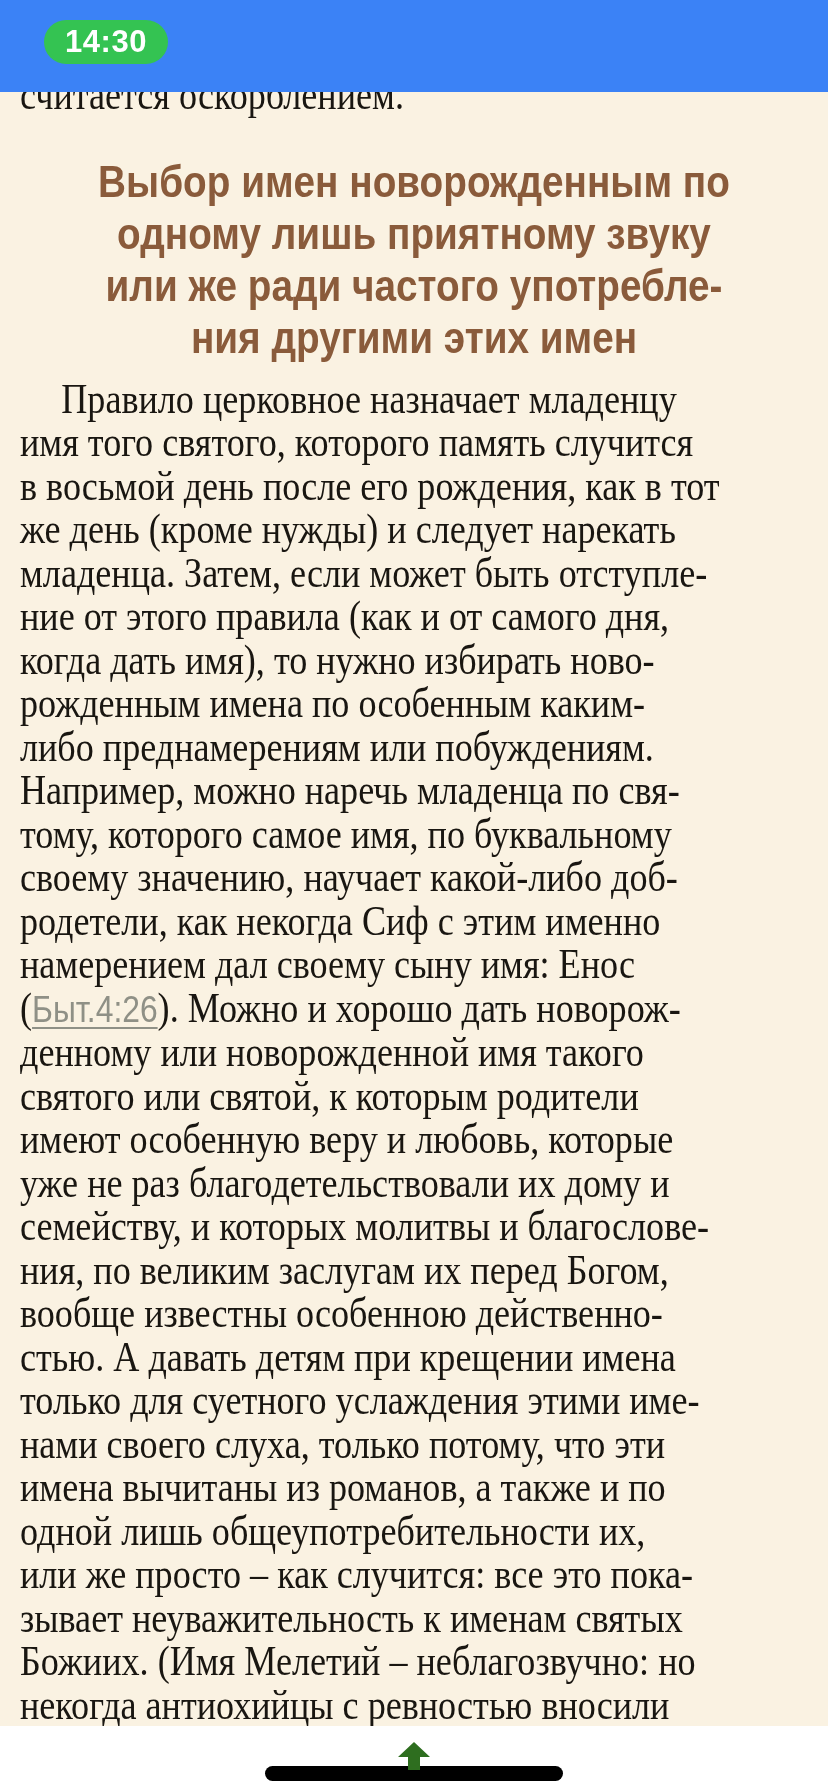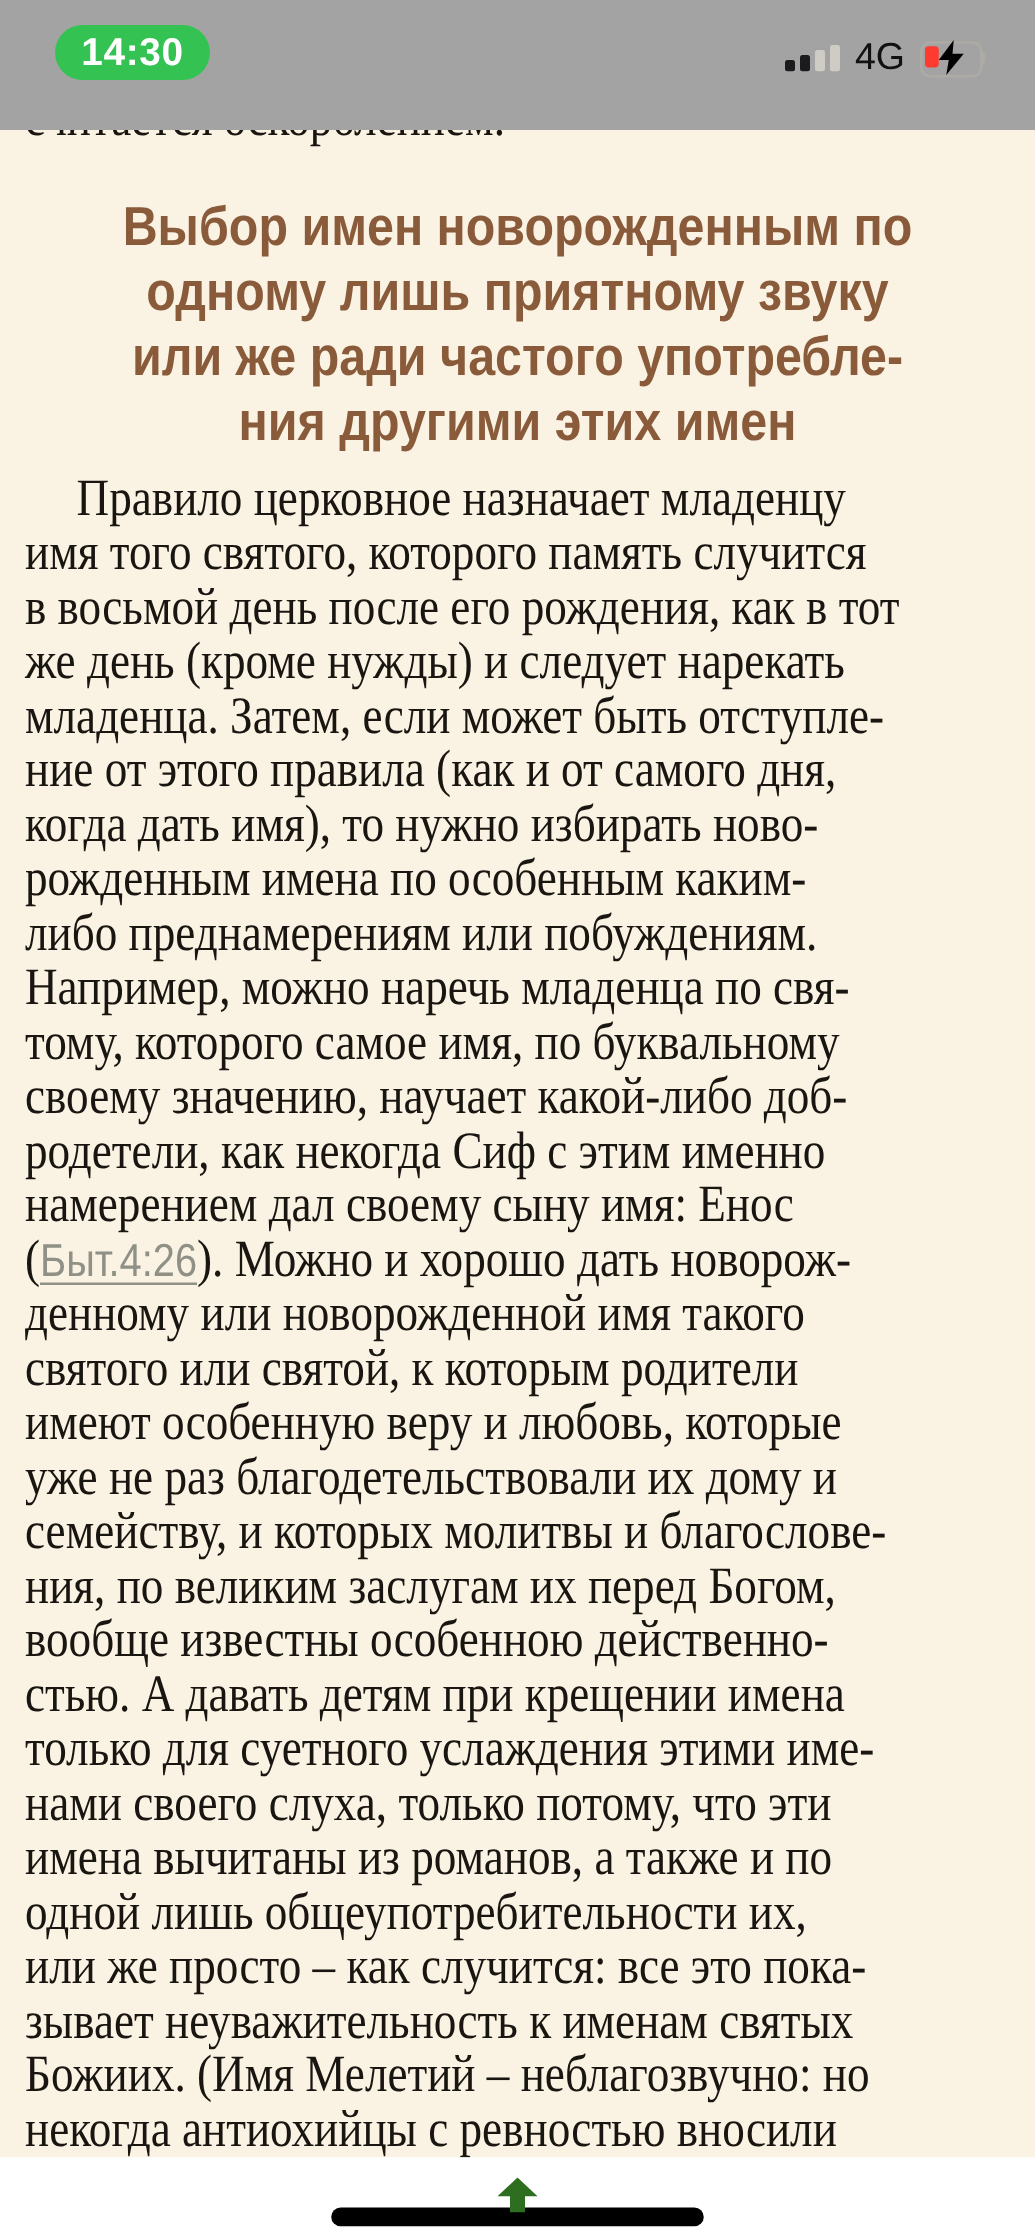--- a/index.html
+++ b/index.html
@@ -3,22 +3,22 @@
 <meta charset="utf-8">
 <style>
   html,body{margin:0;padding:0;background:#e8e8e8;}
   .screen{
     position:relative;width:828px;height:1792px;margin:0 auto;
     background:#ffffff;overflow:hidden;
     font-family:"Liberation Serif",serif;
   }
   
   .status-bar{
-    position:absolute;top:0;left:0;right:0;height:104px;
-    background:#a3a3a3;z-index:3;padding-left:28px;
+    position:absolute;top:0;left:0;right:0;height:92px;
+    background:#3b82f6;z-index:3;padding-left:28px;
   }
   .time-pill{
     position:absolute;left:44px;top:20px;width:124px;height:44px;
     border-radius:22px;background:#34c352;
     display:flex;align-items:center;justify-content:center;
   }
   .time-pill span{
     color:#ffffff;font-family:"Liberation Sans",sans-serif;
     font-size:31px;font-weight:700;letter-spacing:.5px;
   }
@@ -85,37 +85,20 @@
 </style>
 </head>
 <body>
 
 <div class="screen">
 
   <div class="status-bar">
     <div class="time-pill">
       <span>14:30</span>
     </div>
-    <div class="status-right">
-      <div class="signal">
-        <i class="b1"></i>
-          <i class="b2"></i>
-          <i class="b3"></i>
-          <i class="b4"></i>
-      </div>
-      <span class="net">4G</span>
-      <div class="battery">
-        <div class="case"></div>
-        <div class="charge"></div>
-        <div class="nub"></div>
-        <svg width="28" height="30" viewBox="0 0 28 30">
-          <path d="M16 1 L4 17 H12 L10 29 L24 12 H15 Z" fill="#000"></path>
-        </svg>
-      </div>
-    </div>
   </div>
 
   <div class="reader">
     <div class="line partial">считается оскорблением.</div>
 
     <h1 class="heading">
       <div>Выбор имен новорожденным по</div>
       <div>одному лишь приятному звуку</div>
       <div>или же ради частого употребле-</div>
       <div>ния другими этих имен</div>

